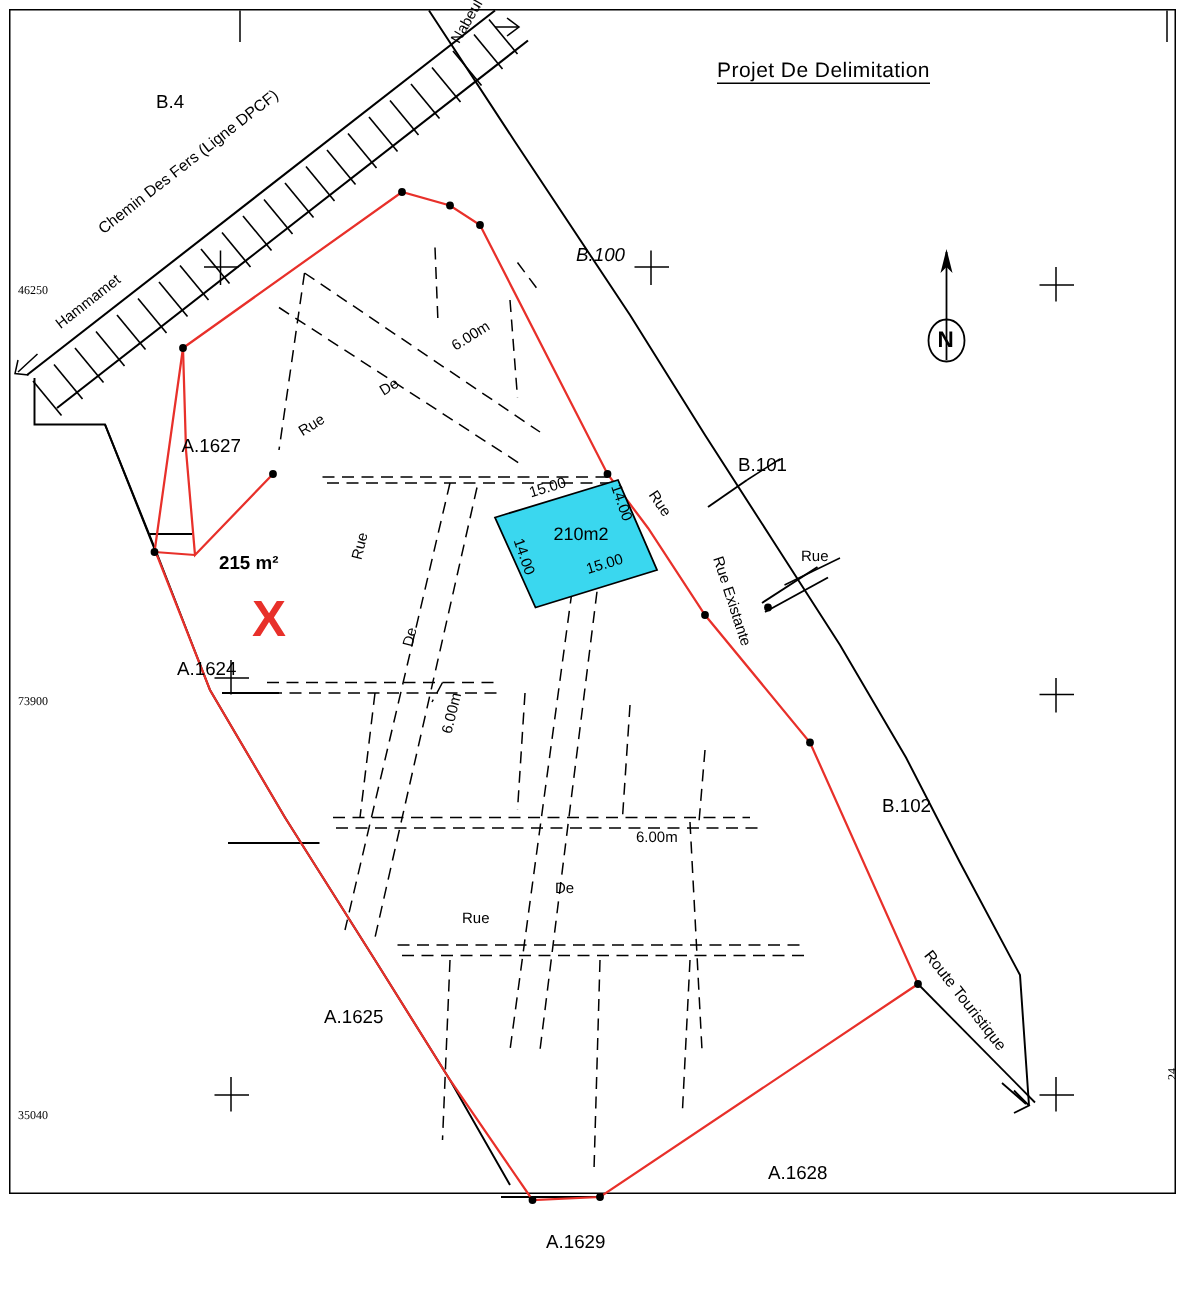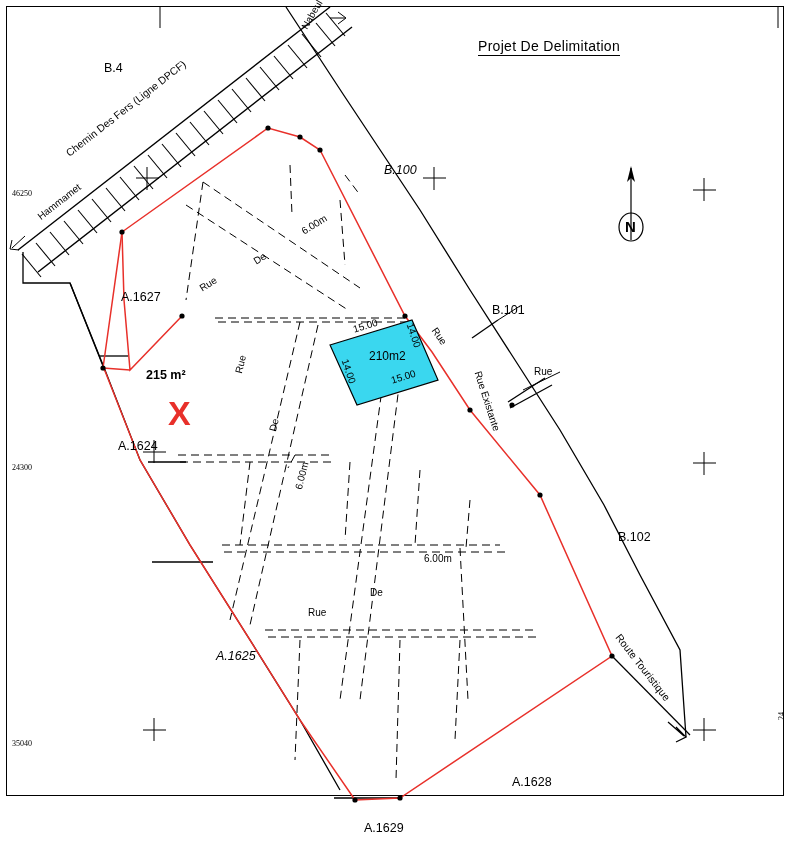--- a/index.html
+++ b/index.html
@@ -250,24 +250,24 @@
 
   <div class="lbl title-sub" style="left:478px; top:23px;margin-top:16px;">Projet De Delimitation</div>
 
   <div class="lbl road-lab" style="left:64px; top:150px; transform: rotate(-38deg); transform-origin: left top;">Chemin Des Fers (Ligne DPCF)</div>
   <div class="lbl small" style="left:300px; top:26px; transform: rotate(-60deg); transform-origin: left top;">Nabeul</div>
   <div class="lbl small" style="left:36px; top:214px; transform: rotate(-38deg); transform-origin: left top;">Hammamet</div>
 
   <div class="lbl parcel" style="left:104px; top:62px;">B.4</div>
   <div class="lbl parcel" style="left:384px; top:164px;font-style:italic;">B.100</div>
   <div class="lbl parcel" style="left:492px; top:304px;">B.101</div>
-  <div class="lbl parcel" style="left:618px; top:531px;">B.102</div>
+  <div class="lbl parcel" style="left:588px; top:531px;">B.102</div>
   <div class="lbl parcel" style="left:86px; top:291px;margin-left:35px;">A.1627</div>
   <div class="lbl parcel" style="left:78px; top:440px;margin-left:40px;">A.1624</div>
-  <div class="lbl parcel" style="left:216px; top:650px;font-style:italic;">A.1625</div>
+  <div class="lbl parcel" style="left:216px; top:672px;">A.1625</div>
   <div class="lbl parcel" style="left:512px; top:776px;">A.1628</div>
   <div class="lbl parcel" style="left:364px; top:822px;">A.1629</div>
 
   <div class="lbl bold" style="left:146px; top:369px;">215 m²</div>
   <div class="xmark" style="left:168px; top:396px;">X</div>
 
   <div class="lbl area-lab" style="left:369px; top:350px;">210m2</div>
   <div class="lbl dim" style="left:352px; top:325px; transform: rotate(-17deg); transform-origin:left top;">15.00</div>
   <div class="lbl dim" style="left:414px; top:322px; transform: rotate(71deg); transform-origin:left top;">14.00</div>
   <div class="lbl dim" style="left:349px; top:358px; transform: rotate(71deg); transform-origin:left top;">14.00</div>
@@ -283,19 +283,19 @@
 
   <div class="lbl small" style="left:300px; top:228px; transform: rotate(-32deg); transform-origin:left top;">6.00m</div>
   <div class="lbl small" style="left:294px; top:488px; transform: rotate(-76deg); transform-origin:left top;">6.00m</div>
   <div class="lbl small" style="left:424px; top:554px;">6.00m</div>
 
   <div class="lbl small" style="left:534px; top:367px;">Rue</div>
   <div class="lbl small" style="left:482px; top:370px; transform: rotate(72deg); transform-origin:left top;">Rue Existante</div>
   <div class="lbl road-lab" style="left:622px; top:632px; transform: rotate(52deg); transform-origin:left top;">Route Touristique</div>
 
   <div class="lbl coord" style="left:12px; top:190px;">46250</div>
-  <div class="lbl coord" style="left:12px; top:464px;">24300</div>
+  <div class="lbl coord" style="left:12px; top:464px;">73900</div>
   <div class="lbl coord" style="left:12px; top:740px;">35040</div>
   <div class="lbl coord" style="left:778px; top:720px; transform: rotate(-90deg); transform-origin:left top;">24</div>
 
   <div class="north-n" style="left:625px; top:218px;">N</div>
 
 </div>
 
 </body></html>

